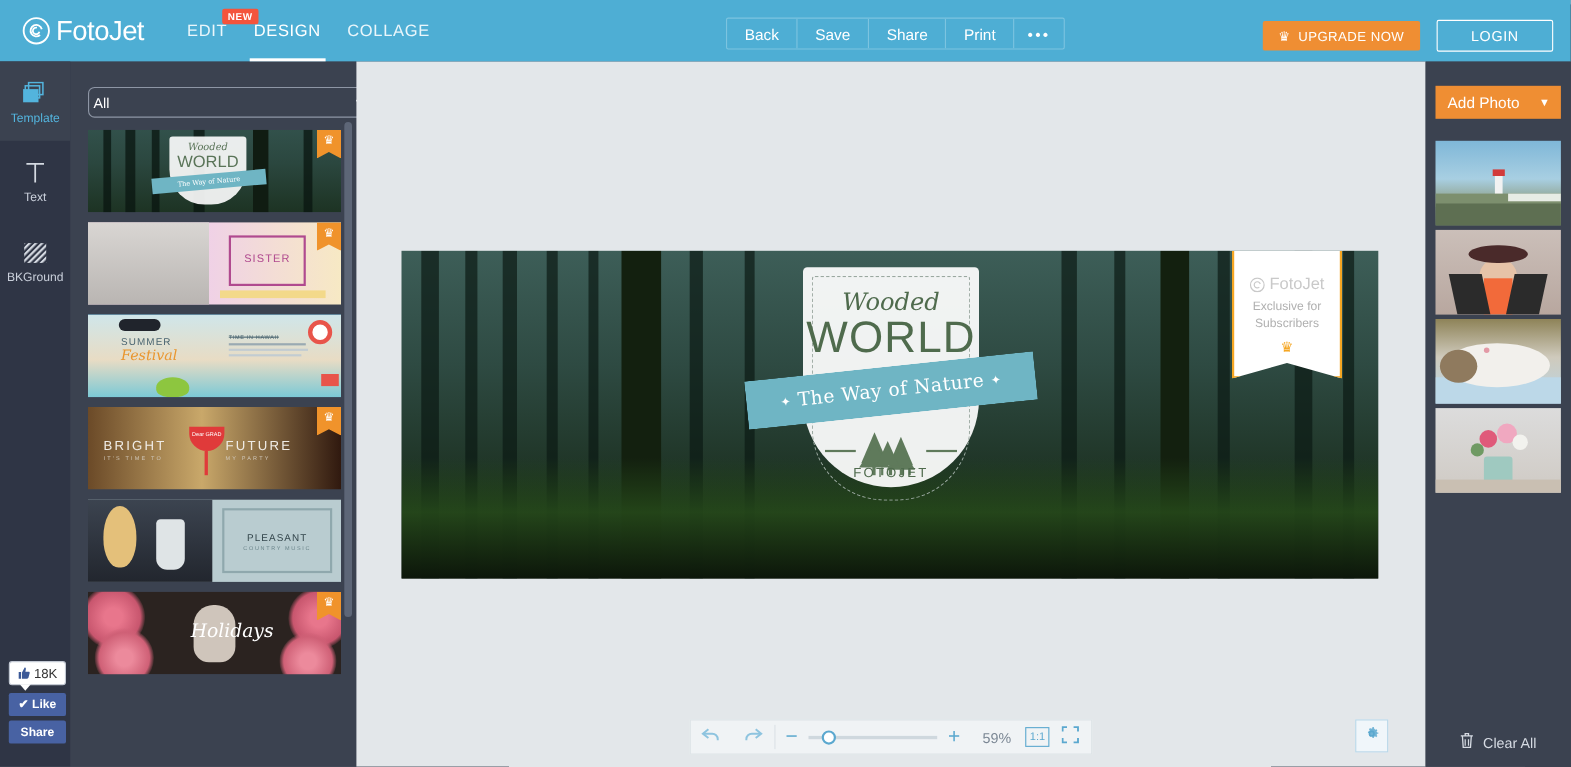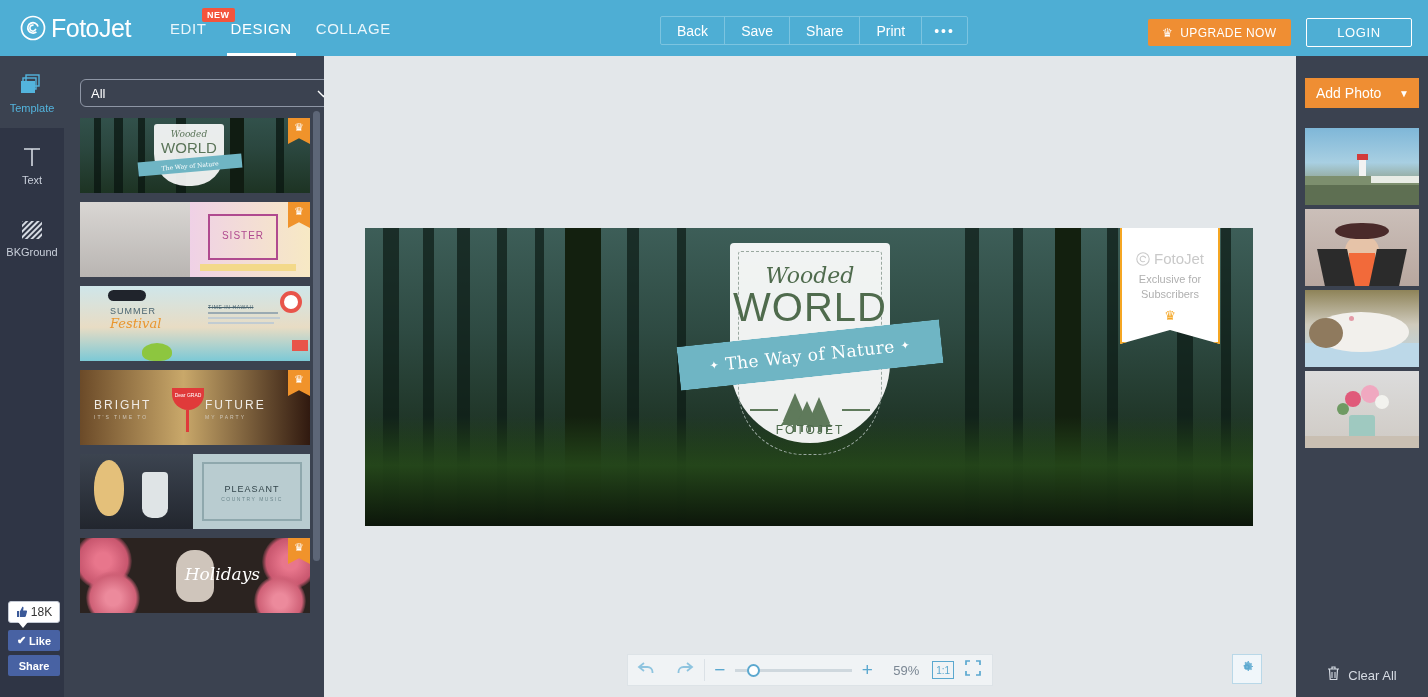--- a/index.html
+++ b/index.html
@@ -84,21 +84,21 @@
   .fb-like { background: #4862a3; }
   .fb-share { background: #4862a3; }
 
   
   .tpl-panel {
     position: absolute; left: 64px; top: 56px; width: 260px; height: 641px; background: #3b4250;
   }
   .select-all {
     position: absolute; left: 16px; top: 23px; width: 261px; height: 28px;
     border: 1px solid #8e96a5; border-radius: 6px; color: #fff; font-size: 13px;
-    display: flex; align-items: center; padding: 0 10px; cursor: pointer;
+    display: flex; align-items: center; padding: 0 4px; cursor: pointer;
   }
   .select-all .chev { margin-left: auto; }
   .tpl-list { position: absolute; left: 16px; top: 62px; width: 230px; height: 579px; overflow: hidden; }
   .tpl-card {
     width: 230px; height: 75px; margin-bottom: 9px; position: relative; overflow: hidden; cursor: pointer;
   }
   .tpl-card.sel { outline: 2px solid #5bb3de; outline-offset: -2px; }
   .crown-badge {
     position: absolute; right: 0; top: 0; width: 22px; height: 26px; background: #f0932b;
     color: #fff; font-size: 11px; display: flex; align-items: flex-start; justify-content: center;
@@ -404,21 +404,21 @@
         </div>
       </div>
 
       <div class="tpl-card">
         <div class="th th-holiday">
           <div style="position:absolute;left:-6px;top:-6px;width:58px;height:58px;border-radius:50%;background:radial-gradient(circle,#e8768c 20%,#c8566e 60%,transparent 72%)"></div>
           <div style="position:absolute;left:6px;bottom:-12px;width:54px;height:54px;border-radius:50%;background:radial-gradient(circle,#ec8a9c 20%,#cf6076 60%,transparent 72%)"></div>
           <div style="position:absolute;right:-8px;top:-4px;width:56px;height:56px;border-radius:50%;background:radial-gradient(circle,#e8768c 20%,#c8566e 60%,transparent 72%)"></div>
           <div style="position:absolute;right:4px;bottom:-14px;width:52px;height:52px;border-radius:50%;background:radial-gradient(circle,#ec8a9c 20%,#cf6076 60%,transparent 72%)"></div>
           <div style="position:absolute;left:96px;top:12px;width:38px;height:52px;border-radius:18px 18px 14px 14px;background:#cfc5bb"></div>
-          <div style="position:absolute;left:68px;top:26px;width:112px;text-align:right;color:#fff;font-size:17px;font-family:'DejaVu Serif',serif;font-style:italic">Holidays</div>
+          <div style="position:absolute;left:75px;top:26px;width:112px;text-align:center;color:#fff;font-size:17px;font-family:'DejaVu Serif',serif;font-style:italic">Holidays</div>
         </div>
         <div class="crown-badge">♛</div>
       </div>
     </div>
 
     <div class="scrollbar"></div>
   </div>
 
   <div class="canvas-area">
     <div class="canvas">

